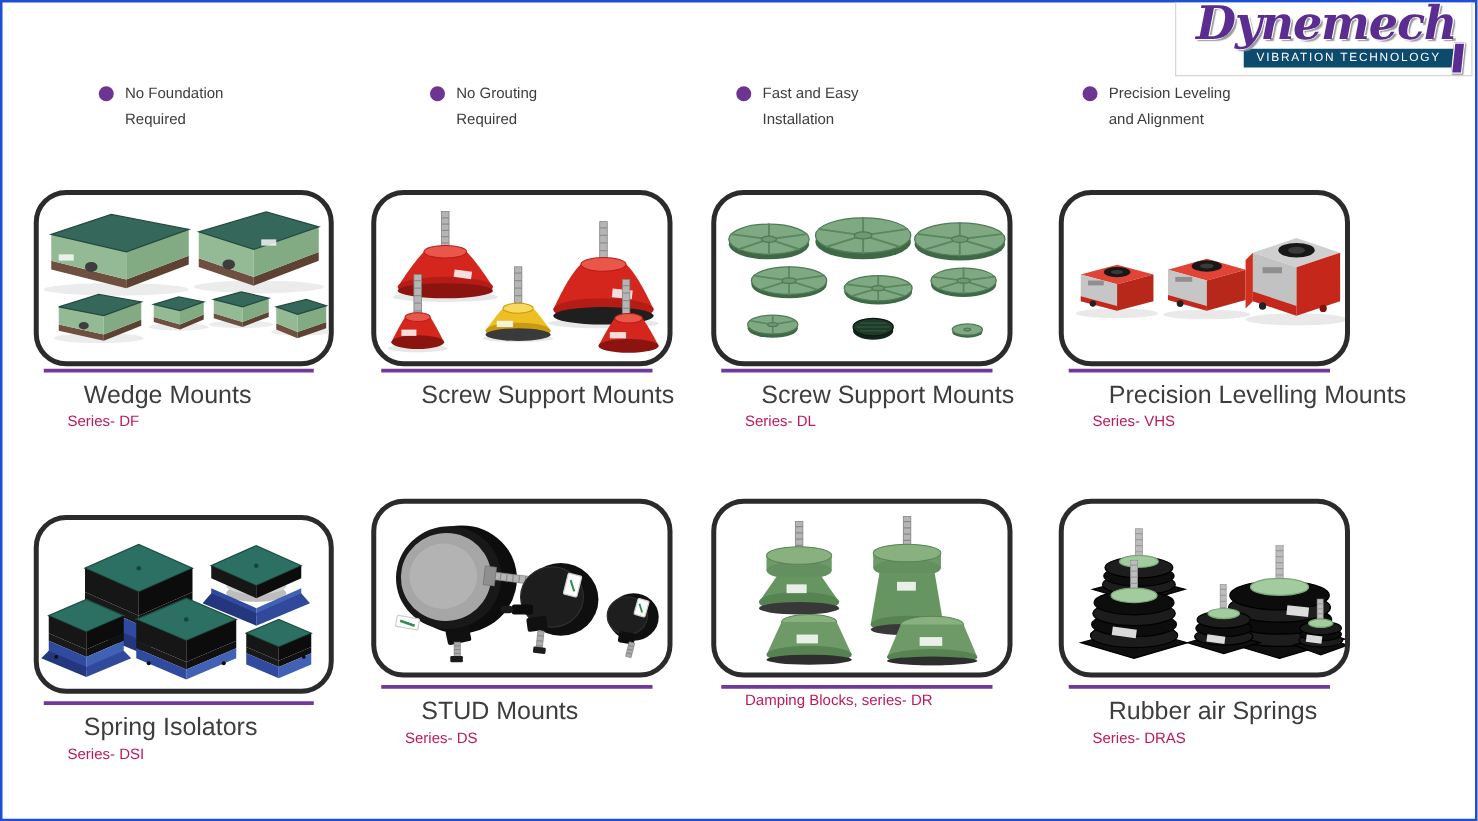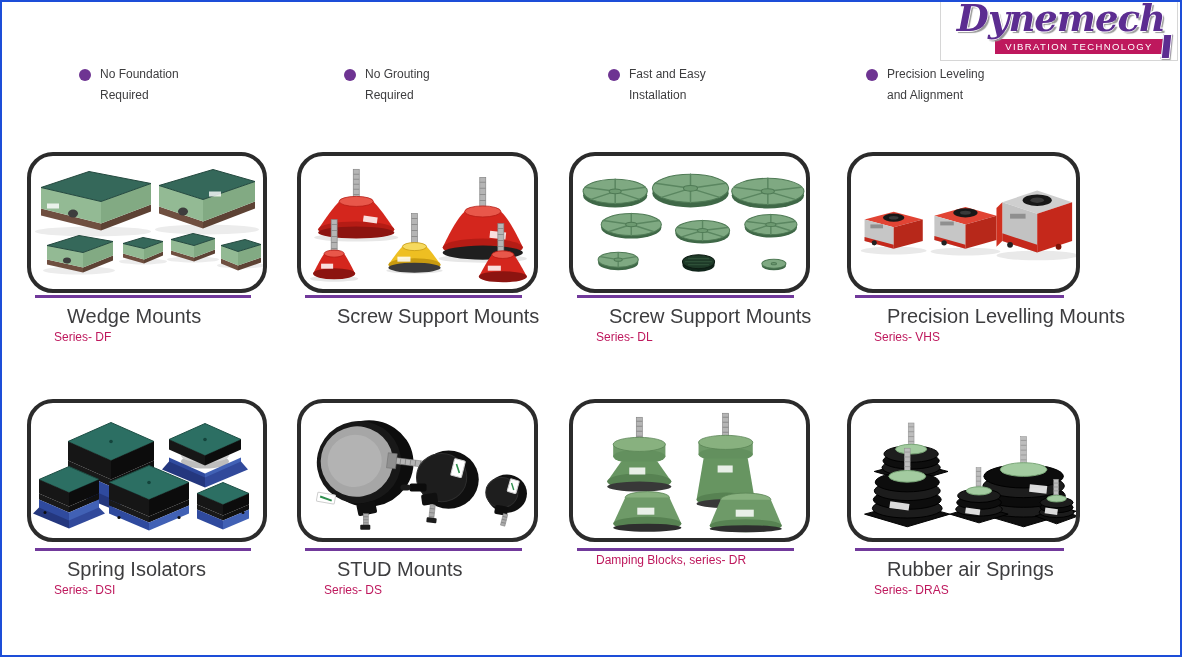--- a/index.html
+++ b/index.html
@@ -12,21 +12,21 @@
   .logo{position:absolute;top:0;right:2px;width:236px;height:58px;
         border:1px solid #d6d6d6;border-top:none;background:#fff;}
   .brand{
     position:absolute;top:-6px;right:12px;z-index:3;
     font-family:"DejaVu Serif",serif;font-style:italic;font-weight:bold;
     font-size:37px;color:#5c2d91;letter-spacing:-1px;
     text-shadow:-1px -1px 0 #ffffff,1px -1px 0 #ffffff,-1px 1px 0 #ffffff,2px 2px 1px #9a9a9a;
   }
   .tagline{
     position:absolute;top:37px;right:14px;z-index:2;width:168px;height:15px;
-    background:#be185d;color:#ffffff;font-size:9.5px;letter-spacing:1.4px;
+    background:#0c4a6e;color:#ffffff;font-size:9.5px;letter-spacing:1.4px;
     display:flex;align-items:center;justify-content:center;white-space:nowrap;
   }
   .brand-tail{
     position:absolute;top:32px;right:6px;z-index:4;width:7px;height:23px;
     background:#5c2d91;border:1px solid #fff;box-shadow:1px 1px 1px #9a9a9a;
     transform:skewX(-6deg);
   }
   
   .feature{position:absolute;top:62px;display:flex;gap:9px;}
   .bullet{width:12px;height:12px;border-radius:50%;background:#6e3492;margin-top:5px;flex:0 0 auto;}
@@ -53,21 +53,21 @@
   </div>
 
   <div class="feature" style="left:77px">
     <span class="bullet"></span>
     <span class="ftext"><span>No Foundation</span><br><span>Required</span></span>
   </div>
   <div class="feature" style="left:342px">
     <span class="bullet"></span>
     <span class="ftext"><span>No Grouting</span><br><span>Required</span></span>
   </div>
-  <div class="feature" style="left:606px">
+  <div class="feature" style="left:587px">
     <span class="bullet"></span>
     <span class="ftext"><span>Fast and Easy</span><br><span>Installation</span></span>
   </div>
   <div class="feature" style="left:864px">
     <span class="bullet"></span>
     <span class="ftext"><span>Precision Leveling</span><br><span>and Alignment</span></span>
   </div>
 
   <div class="card row1" style="left:25px;top:150px;width:240px">
     <div class="imgbox" style="height:141px">
@@ -256,21 +256,21 @@
         <rect x="164" y="52" width="16" height="5" fill="#8f8f8f"></rect>
           <circle cx="164" cy="84" r="3" fill="#222"></circle>
           <circle cx="214" cy="86" r="3" fill="#7e1408"></circle>
       </svg>
     </div>
     <div class="underline"></div>
     <div class="title">Precision Levelling Mounts</div>
     <div class="series">Series- VHS</div>
   </div>
 
-  <div class="card row2" style="left:25px;top:397px;width:240px">
+  <div class="card row2" style="left:25px;top:410px;width:240px">
     <div class="imgbox" style="height:143px">
       <svg viewBox="0 0 232 122">
 
         <g>
             <polygon points="37,51 80,70 80,77 37,58" fill="#191919"></polygon>
             <polygon points="80,70 123,51 123,58 80,77" fill="#101010"></polygon>
         <polygon points="37,58 80,77 80,93 37,74" fill="#2f4a9e"></polygon>
             <polygon points="80,77 123,58 123,74 80,93" fill="#4161b5"></polygon>
         <polygon points="37,70 80,89 80,99 29,78" fill="#24377e"></polygon>
             <polygon points="80,89 123,70 131,78 80,99" fill="#31499b"></polygon>

